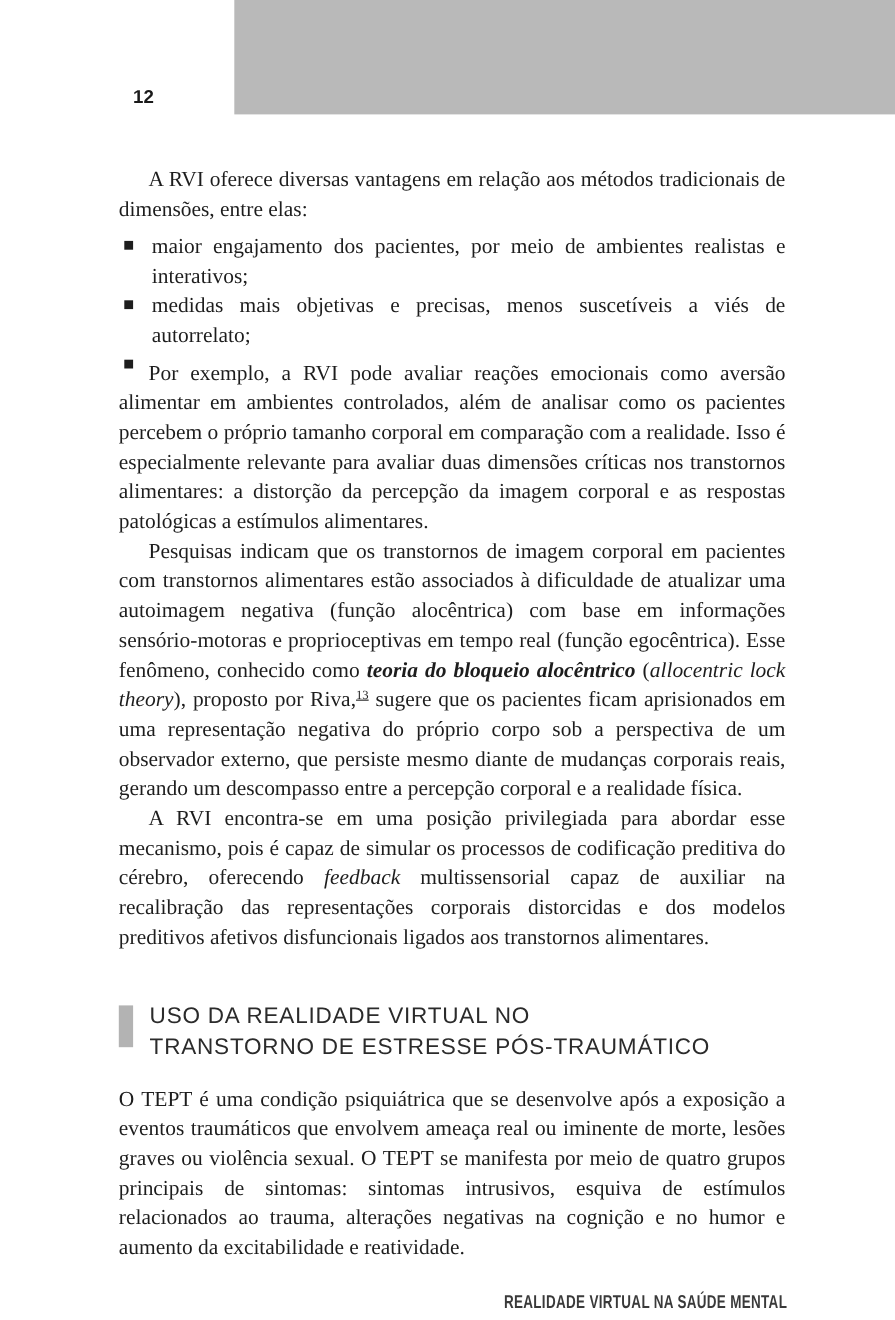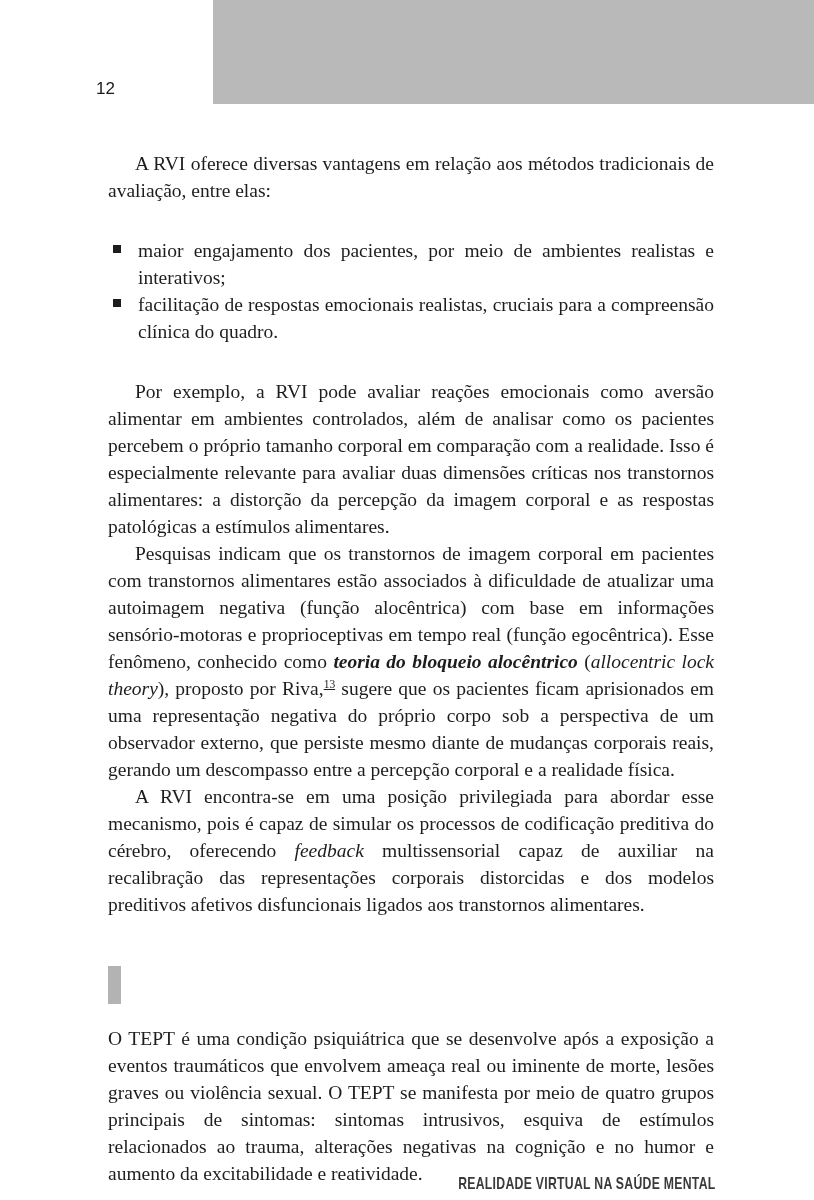--- a/index.html
+++ b/index.html
@@ -26,23 +26,23 @@
     font-weight: 700;
     font-size: 17px;
     letter-spacing: 0.4px;
     color: #3a3a3a;
     transform: scaleX(0.72);
     transform-origin: right bottom;
     white-space: nowrap;
   }
   .page-number {
     position: absolute;
-    top: 79px; left: 96px;
+    top: 79px; left: 121px;
     font-family: "Liberation Sans", sans-serif;
-    font-weight: 400;
+    font-weight: 700;
     font-size: 17px;
     color: #1a1a1a;
   }
 
   
   .content {
     position: absolute;
     top: 150px; left: 108px;
     width: 606px;
     font-size: 19.5px;
@@ -55,21 +55,21 @@
   sup.footnote-ref {
     font-size: 11.5px;
     line-height: 0;
     vertical-align: 7px;
     text-decoration: underline;
   }
 
   
   .bullet-list {
     list-style: none;
-    margin: 33px 0;
+    margin: 7px 0;
   }
   .bullet-item {
     position: relative;
     padding-left: 30px;
     text-align: justify;
   }
   .bullet-square {
     position: absolute;
     left: 5px; top: 8px;
     width: 8px; height: 8px;
@@ -106,38 +106,45 @@
 </style>
 </head>
 <body>
 
 <div class="header-bar"></div>
 <div class="page-number">12</div>
 <div class="running-head">REALIDADE VIRTUAL NA SAÚDE MENTAL</div>
 
 <div class="content">
 
-  <p class="para indented">A RVI oferece diversas vantagens em relação aos métodos tradicionais de avaliação, entre elas:</p>
+  <p class="para indented">A RVI oferece diversas vantagens em relação aos métodos tradicionais de dimensões, entre elas:</p>
 
   <ul class="bullet-list">
     <li class="bullet-item">
       <span class="bullet-square"></span>
       <span>maior engajamento dos pacientes, por meio de ambientes realistas e interativos;</span>
     </li>
     <li class="bullet-item">
       <span class="bullet-square"></span>
-      <span>facilitação de respostas emocionais realistas, cruciais para a compreensão clínica do quadro.</span>
+      <span>medidas mais objetivas e precisas, menos suscetíveis a viés de autorrelato;</span>
+    </li>
+    <li class="bullet-item">
+      <span class="bullet-square"></span>
     </li>
   </ul>
 
   <p class="para indented">Por exemplo, a RVI pode avaliar reações emocionais como aversão alimentar em ambientes controlados, além de analisar como os pacientes percebem o próprio tamanho corporal em comparação com a realidade. Isso é especialmente relevante para avaliar duas dimensões críticas nos transtornos alimentares: a distorção da percepção da imagem corporal e as respostas patológicas a estímulos alimentares.</p>
 
   <p class="para indented"><span>Pesquisas indicam que os transtornos de imagem corporal em pacientes com transtornos alimentares estão associados à dificuldade de atualizar uma autoimagem negativa (função alocêntrica) com base em informações sensório-motoras e proprioceptivas em tempo real (função egocêntrica). Esse fenômeno, conhecido como </span><b>teoria do bloqueio alocêntrico</b><span> (</span><i>allocentric lock theory</i><span>), proposto por Riva,</span><sup class="footnote-ref">13</sup><span> sugere que os pacientes ficam aprisionados em uma representação negativa do próprio corpo sob a perspectiva de um observador externo, que persiste mesmo diante de mudanças corporais reais, gerando um descompasso entre a percepção corporal e a realidade física.</span></p>
 
   <p class="para indented"><span>A RVI encontra-se em uma posição privilegiada para abordar esse mecanismo, pois é capaz de simular os processos de codificação preditiva do cérebro, oferecendo </span><i>feedback</i><span> multissensorial capaz de auxiliar na recalibração das representações corporais distorcidas e dos modelos preditivos afetivos disfuncionais ligados aos transtornos alimentares.</span></p>
 
   <div class="section-heading-block">
     <div class="section-marker"></div>
+    <h2 class="section-heading">
+      <span class="heading-line">USO DA REALIDADE VIRTUAL NO</span>
+      <span class="heading-line">TRANSTORNO DE ESTRESSE PÓS-TRAUMÁTICO</span>
+    </h2>
   </div>
 
   <p class="para"><span>O TEPT é uma condição psiquiátrica que se desenvolve após a exposição a eventos traumáticos que envolvem ameaça real ou iminente de morte, lesões graves ou violência sexual. O TEPT se manifesta por meio de quatro grupos principais de sintomas: sintomas intrusivos, esquiva de estímulos relacionados ao trauma, alterações negativas na cognição e no humor e aumento da excitabilidade e reatividade.</span></p>
 
 </div>
 
 </body></html>

